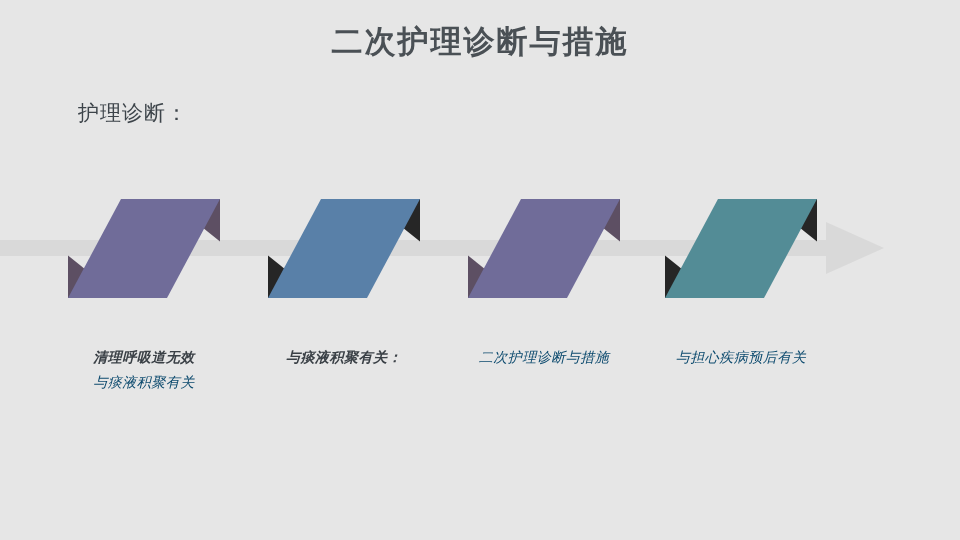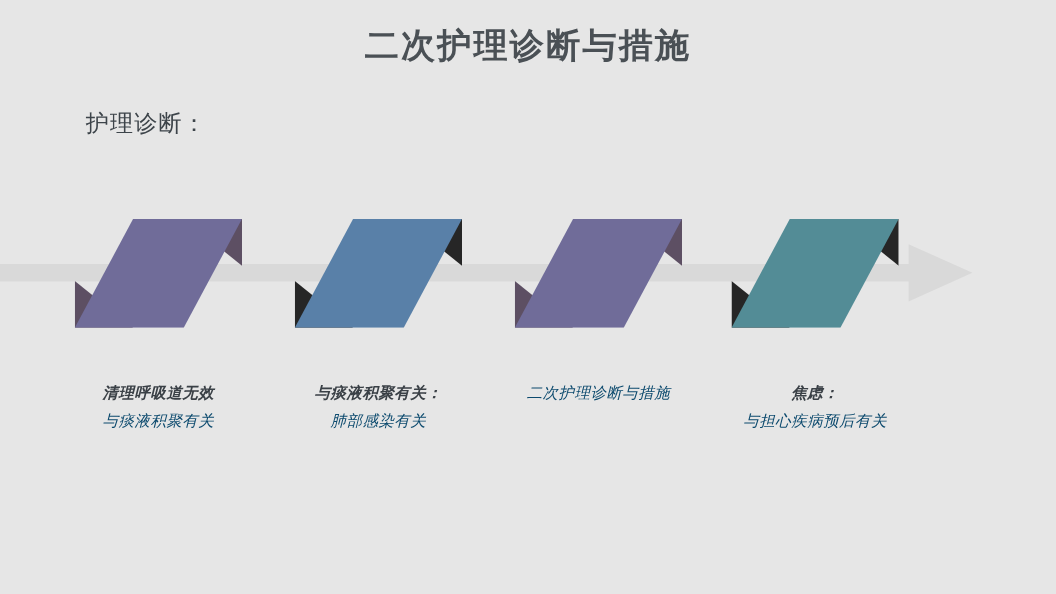--- a/index.html
+++ b/index.html
@@ -142,21 +142,20 @@
       </div>
       <div class="step" style="left: 268px;">
         <svg class="step-shape" viewBox="0 0 152 99" width="152" height="99">
           <path d="M99,0 L152,0 L152,42.57 Z" fill="#262626"></path>
           <path d="M0,56.42999999999999 L53,99 L0,99 Z" fill="#262626"></path>
           <path d="M53,0 L152,0 L99,99 L0,99 Z" fill="#5980a8"></path>
         </svg>
         <div class="step-text">
           <div class="step-heading">与痰液积聚有关：</div>
           <div class="step-desc">
-            <span class="line">肺部感染有关</span>
           </div>
         </div>
       </div>
       <div class="step" style="left: 468px;">
         <svg class="step-shape" viewBox="0 0 152 99" width="152" height="99">
           <path d="M99,0 L152,0 L152,42.57 Z" fill="#5d4f63"></path>
           <path d="M0,56.42999999999999 L53,99 L0,99 Z" fill="#5d4f63"></path>
           <path d="M53,0 L152,0 L99,99 L0,99 Z" fill="#706c99"></path>
         </svg>
         <div class="step-text">
@@ -165,21 +164,20 @@
           </div>
         </div>
       </div>
       <div class="step" style="left: 665px;">
         <svg class="step-shape" viewBox="0 0 152 99" width="152" height="99">
           <path d="M99,0 L152,0 L152,42.57 Z" fill="#262626"></path>
           <path d="M0,56.42999999999999 L53,99 L0,99 Z" fill="#262626"></path>
           <path d="M53,0 L152,0 L99,99 L0,99 Z" fill="#538c96"></path>
         </svg>
         <div class="step-text">
-          <div class="step-heading">焦虑：</div>
           <div class="step-desc">
             <span class="line">与担心疾病预后有关</span>
           </div>
         </div>
       </div>
     </div>
 
 </div>
 
 </body></html>

